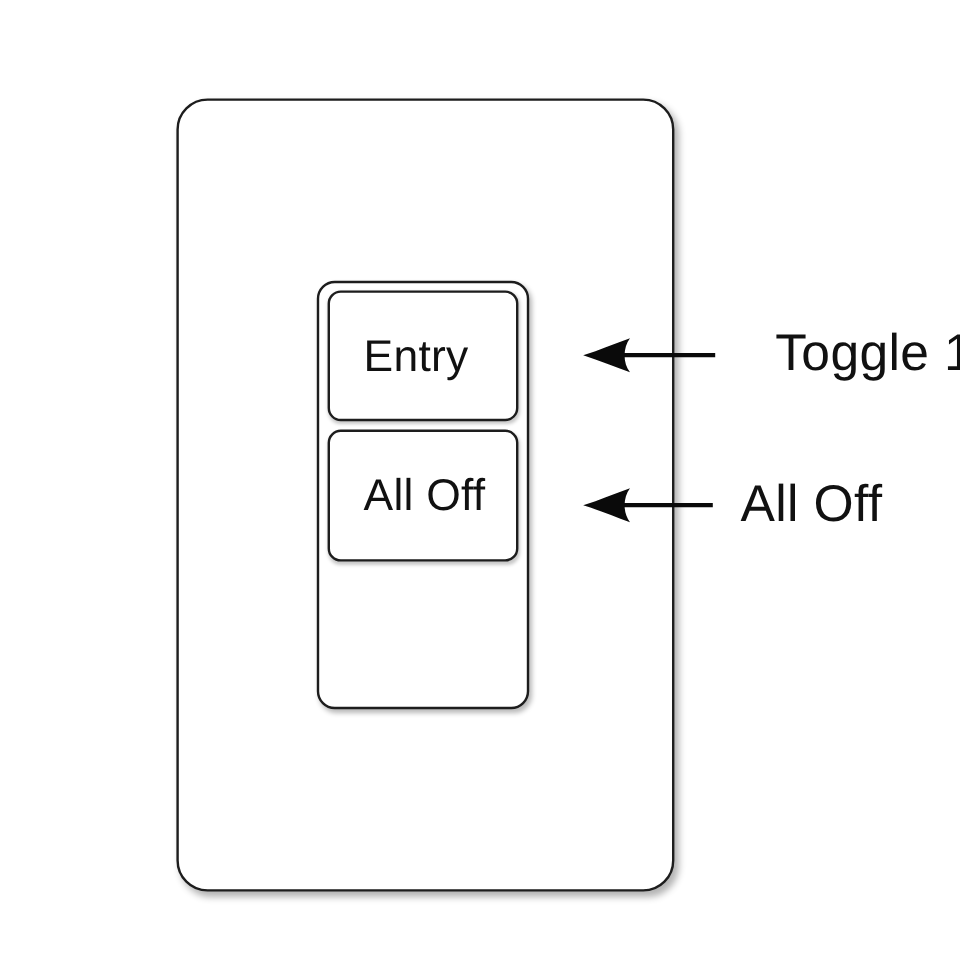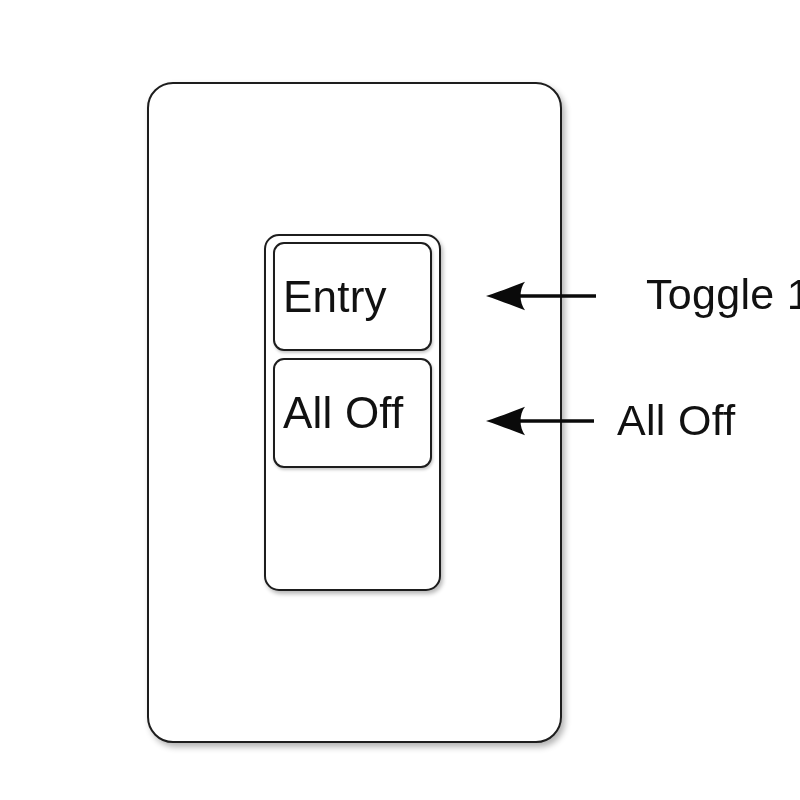--- a/index.html
+++ b/index.html
@@ -49,22 +49,22 @@
     background: #ffffff;
     border: 2px solid #1d1d1d;
     border-radius: 11px;
     box-shadow: 1px 2px 3px rgba(0,0,0,0.22);
     display: flex;
     align-items: center;
   }
   .btn-entry  { top: 242px; height: 109px; }
   .btn-alloff { top: 358px; height: 110px; }
   .btn-label {
-    padding-left: 8px;
-    font-size: 44px;
+    padding-left: 28px;
+    font-size: 37px;
     color: #111111;
     letter-spacing: 0.2px;
     white-space: nowrap;
   }
   
   .arrow {
     position: absolute;
     height: 30px;
     display: block;
   }

